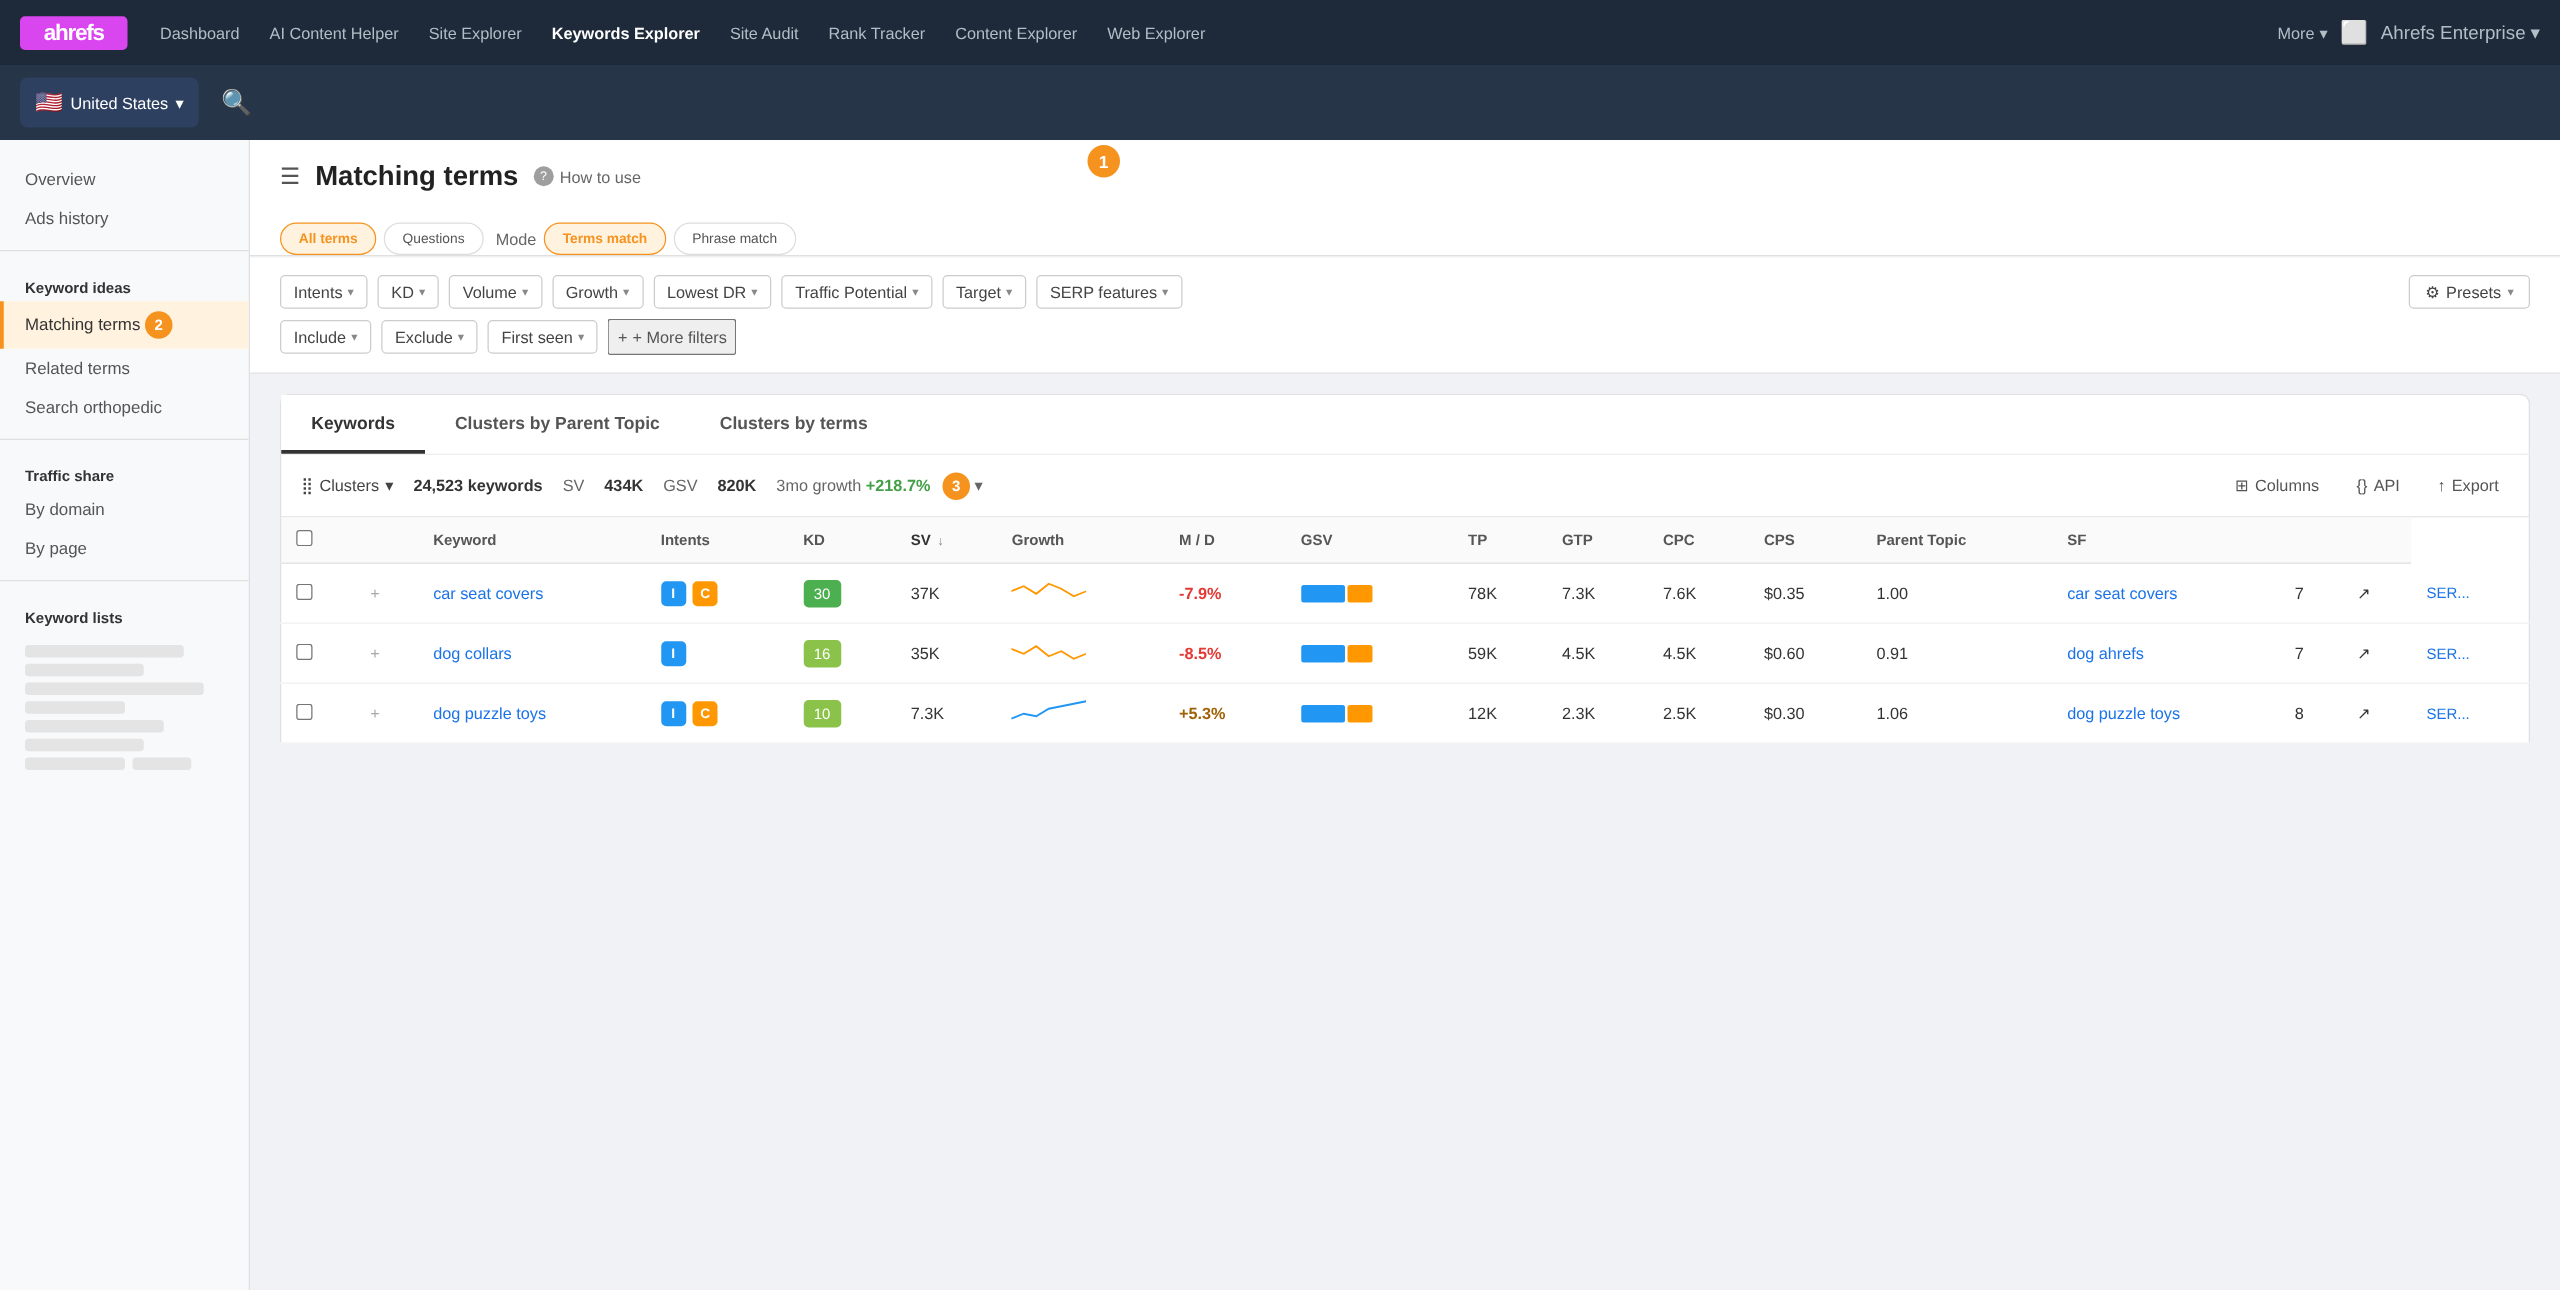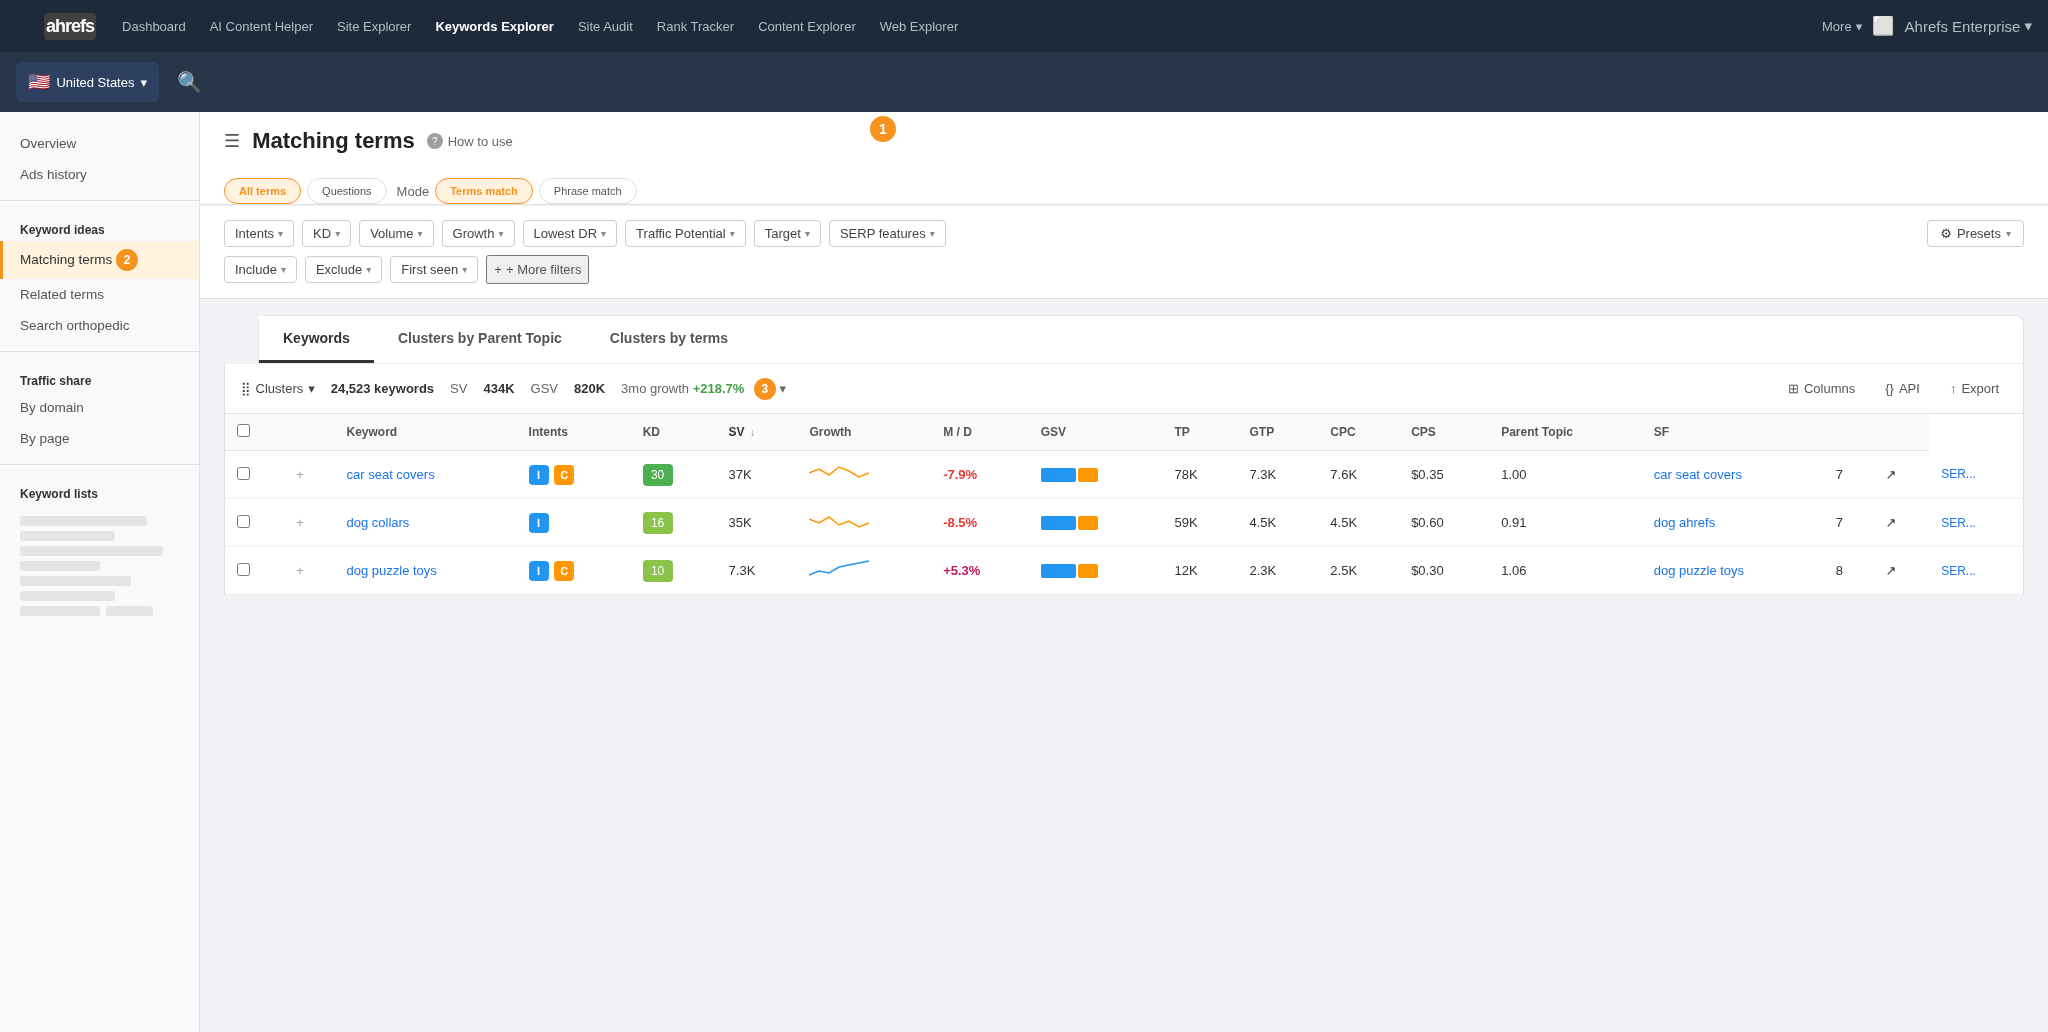--- a/index.html
+++ b/index.html
@@ -13,28 +13,27 @@
       padding: 0 16px;
       height: 52px;
       gap: 4px;
     }
     .logo {
       margin-right: 12px;
       display: flex;
       align-items: center;
     }
     .logo-icon {
-      background: #404040;
+      background: #d946ef;
       color: white;
       font-weight: 900;
       font-size: 18px;
-      padding: 3px 2px;
+      padding: 3px 19px;
       border-radius: 4px;
       letter-spacing: -1px;
-      margin-left: 28px;
     }
     .nav-link {
       color: #b0bec5;
       text-decoration: none;
       padding: 6px 10px;
       border-radius: 4px;
       font-size: 13px;
       white-space: nowrap;
     }
     .nav-link.active { color: white; font-weight: 700; }
@@ -292,21 +291,20 @@
     .table-section {
       padding: 16px 24px;
     }
     .table-tabs {
       display: flex;
       gap: 0;
       background: white;
       border-radius: 8px 8px 0 0;
       border: 1px solid #e0e0e0;
       border-bottom: none;
-      margin-left: 34px;
     }
     .table-tab {
       padding: 14px 24px;
       font-size: 14px;
       font-weight: 600;
       color: #555;
       cursor: pointer;
       border-bottom: 3px solid transparent;
     }
     .table-tab.active {
@@ -399,21 +397,21 @@
       justify-content: center;
       width: 30px; height: 22px;
       border-radius: 4px;
       font-size: 12px;
       font-weight: 400;
       color: white;
     }
     .kd-green { background: #4caf50; }
     .kd-light-green { background: #8bc34a; }
     .growth-neg { color: #e53935; font-weight: 600; }
-    .growth-pos { color: #be185d; font-weight: 600; }
+    .growth-pos { color: #a16207; font-weight: 600; }
     .md-bar-wrapper {
       display: flex;
       gap: 2px;
       align-items: flex-end;
       width: 60px;
     }
     .md-bar {
       height: 14px;
       border-radius: 2px;
     }

